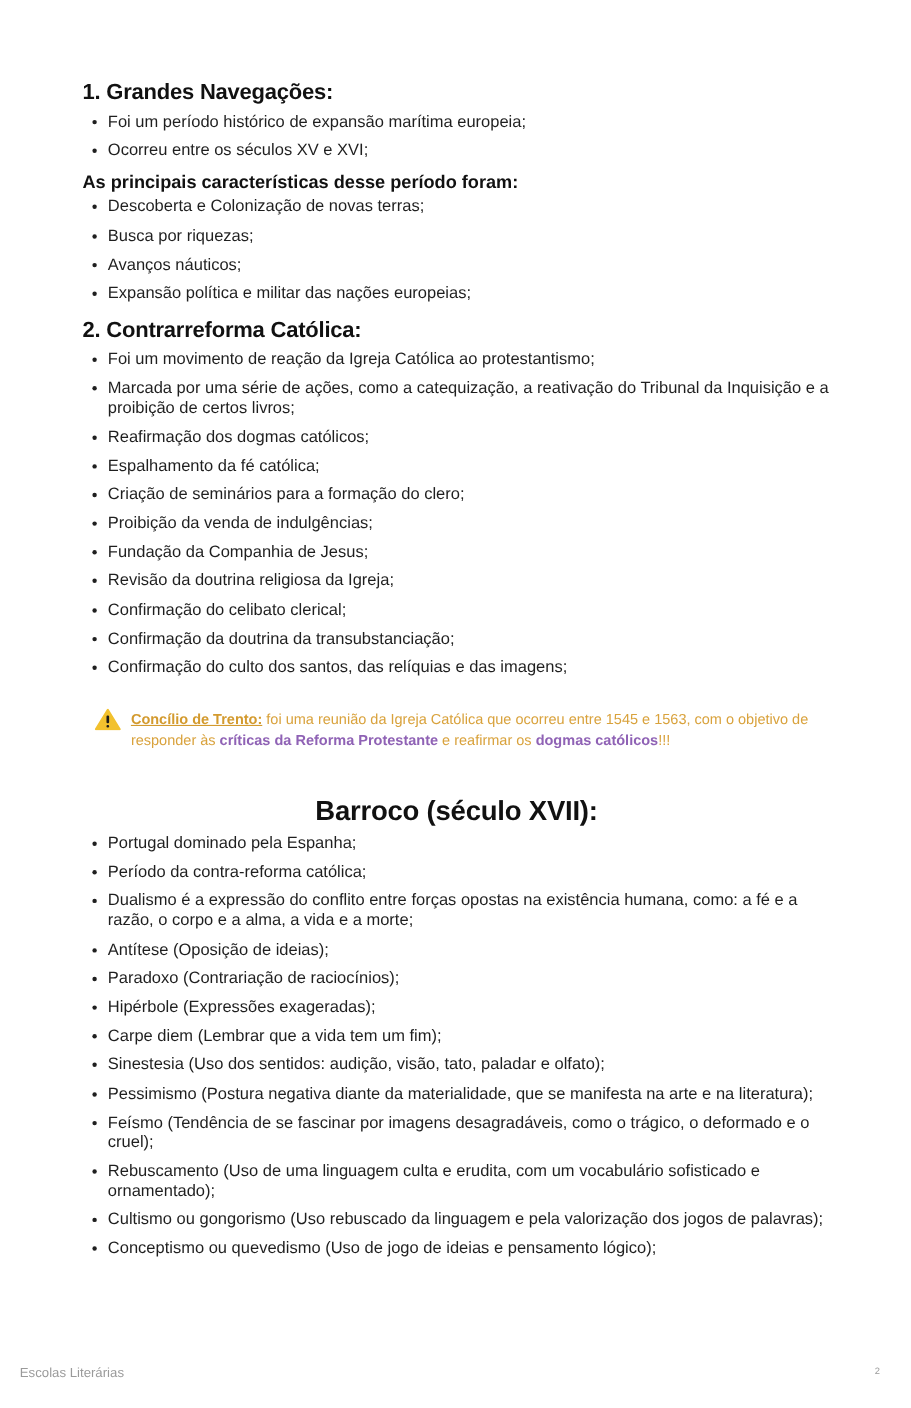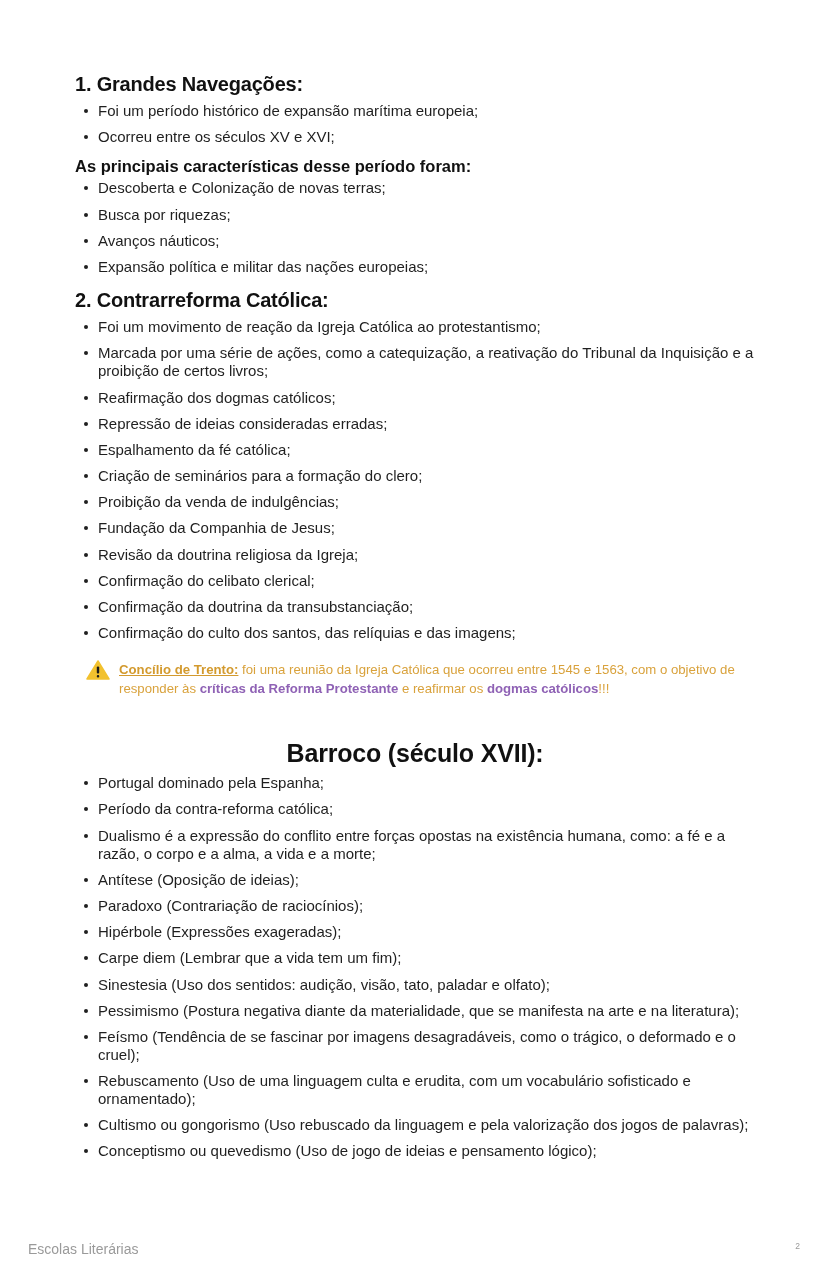--- a/index.html
+++ b/index.html
@@ -34,37 +34,37 @@
   }
   ul.bullets li::before {
     content: "";
     position: absolute; left: 9px; top: 7px;
     width: 4px; height: 4px; border-radius: 50%;
     background: #1f1f1f;
   }
   .gap-sm { height: 2px; }
   .callout {
     position: relative;
-    margin-top: 18px;
+    margin-top: 28px;
     margin-left: 11px;
     padding-left: 33px;
     font-size: 13.2px;
     line-height: 19px;
     color: #d9a23c;
     width: 660px;
   }
   .callout .warn {
     position: absolute; left: 0; top: 0;
     width: 24px; height: 20px;
   }
   .callout .c-title { font-weight: bold; text-decoration: underline; color: #d39a2e; }
   .callout .c-em { font-weight: bold; color: #8f62b5; }
   .footer-left {
-    position: absolute; left: 28px; top: 1241px;
-    font-size: 14px; color: #9a9a9a;
+    position: absolute; left: 18px; top: 1241px;
+    font-size: 12px; color: #9a9a9a;
   }
   .footer-right {
     position: absolute; right: 28px; top: 1241px;
     font-size: 8.5px; color: #9a9a9a;
   }
 </style>
 </head>
 <body>
 
 <div class="page">
@@ -82,21 +82,20 @@
     <li>Avanços náuticos;</li>
     <li>Expansão política e militar das nações europeias;</li>
   </ul>
 
   <div class="gap-sm"></div>
   <h2 class="h-num">2. Contrarreforma Católica:</h2>
   <ul class="bullets">
     <li>Foi um movimento de reação da Igreja Católica ao protestantismo;</li>
     <li>Marcada por uma série de ações, como a catequização, a reativação do Tribunal da Inquisição e a proibição de certos livros;</li>
     <li>Reafirmação dos dogmas católicos;</li>
-    <li>Repressão de ideias consideradas erradas;</li>
     <li>Espalhamento da fé católica;</li>
     <li>Criação de seminários para a formação do clero;</li>
     <li>Proibição da venda de indulgências;</li>
     <li>Fundação da Companhia de Jesus;</li>
     <li>Revisão da doutrina religiosa da Igreja;</li>
     <li>Confirmação do celibato clerical;</li>
     <li>Confirmação da doutrina da transubstanciação;</li>
     <li>Confirmação do culto dos santos, das relíquias e das imagens;</li>
   </ul>
 

